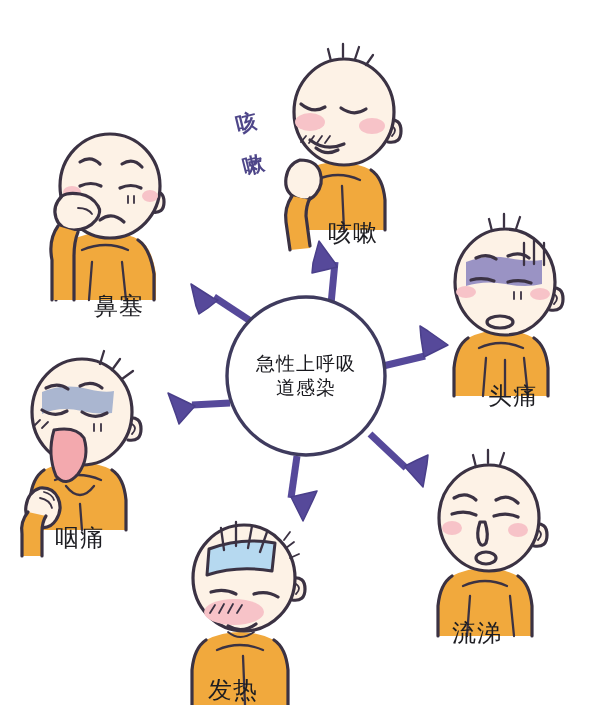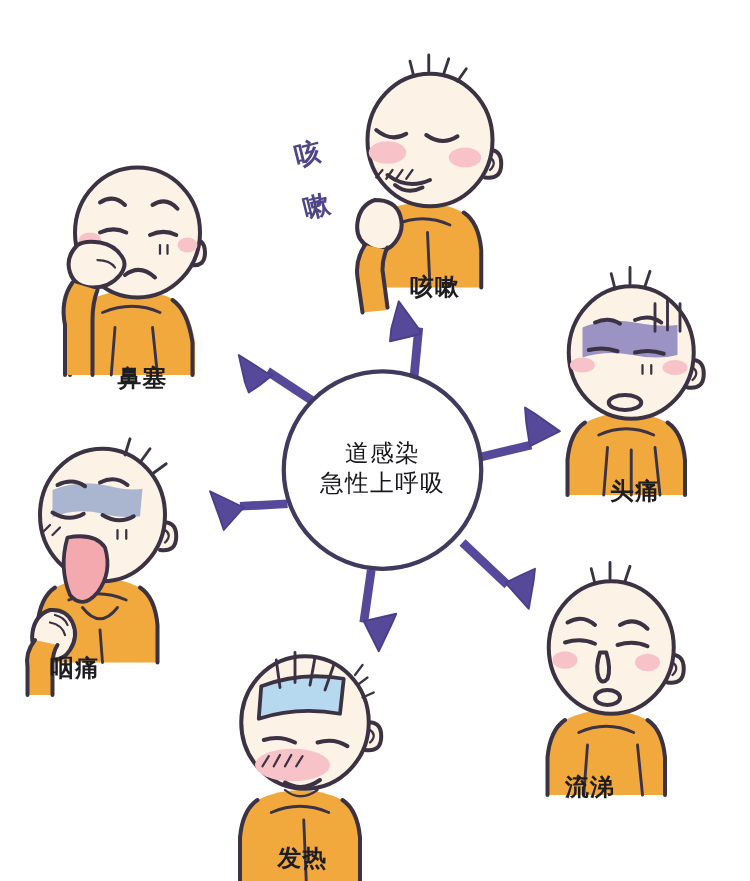--- a/index.html
+++ b/index.html
@@ -17,26 +17,25 @@
   }
   .layer {
     position: absolute;
     left: 0; top: 0;
     width: 600px;
     height: 705px;
   }
   .node-label {
     position: absolute;
     font-family: "DejaVu Sans", "Liberation Sans", sans-serif;
-    font-size: 19px;
+    font-size: 24px;
     color: #1d1d22;
     letter-spacing: 1px;
     white-space: nowrap;
     line-height: 1;
-    font-weight: bold;
   }
   .center-text {
     position: absolute;
     left: 227px;
     top: 351px;
     width: 158px;
     text-align: center;
     font-family: "DejaVu Sans", "Liberation Sans", sans-serif;
     font-size: 19px;
     color: #17171c;
@@ -311,27 +310,27 @@
 
     <g>
       <line class="shaft" x1="230" y1="403" x2="192" y2="405"></line>
       <path class="head" d="M193,405 l-25,-12 l8,22 l3,9 l8,-9 l8,-9 z"></path>
     </g>
 
     <circle cx="306" cy="376" r="79" fill="#ffffff" stroke="#3f3b5e" stroke-width="3.4"></circle>
   </svg>
 
   <div class="center-text">
+    <div>急性上呼吸</div>
     <div>道感染</div>
-    <div>急性上呼吸</div>
   </div>
 
   <div class="cough-sfx sfx-a">咳</div>
   <div class="cough-sfx sfx-b">嗽</div>
 
   <div class="node-label" style="left:94px;  top:294px;">鼻塞</div>
   <div class="node-label" style="left:328px; top:221px;">咳嗽</div>
   <div class="node-label" style="left:488px; top:384px;">头痛</div>
   <div class="node-label" style="left:452px; top:621px;">流涕</div>
-  <div class="node-label" style="left:222px; top:678px;">发热</div>
-  <div class="node-label" style="left:40px;  top:526px;">咽痛</div>
+  <div class="node-label" style="left:208px; top:678px;">发热</div>
+  <div class="node-label" style="left:55px;  top:526px;">咽痛</div>
 
 </div>
 
 </body></html>

